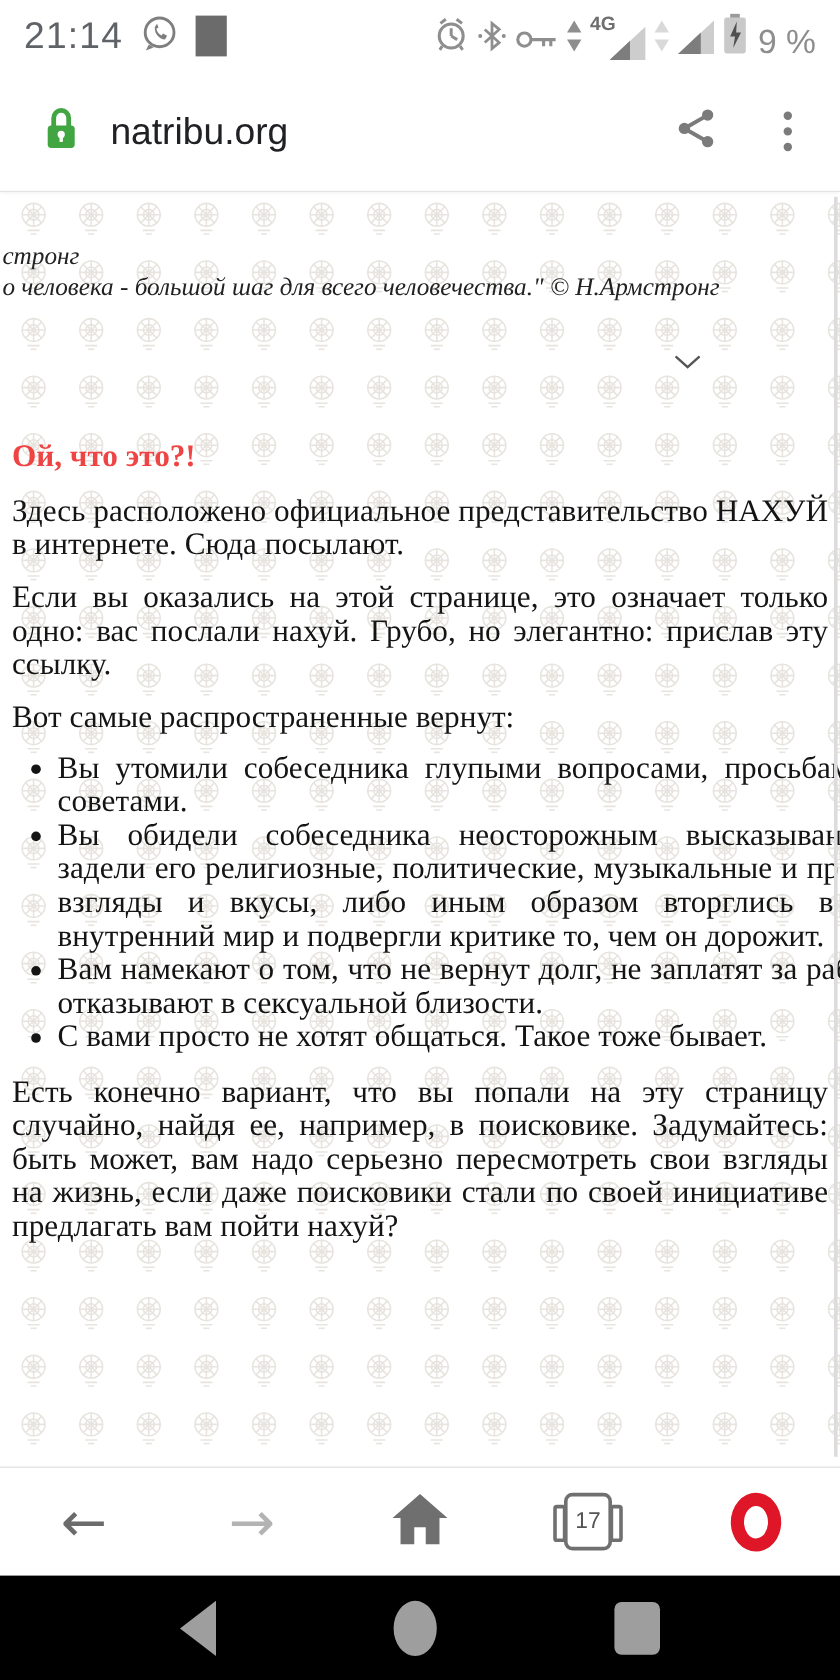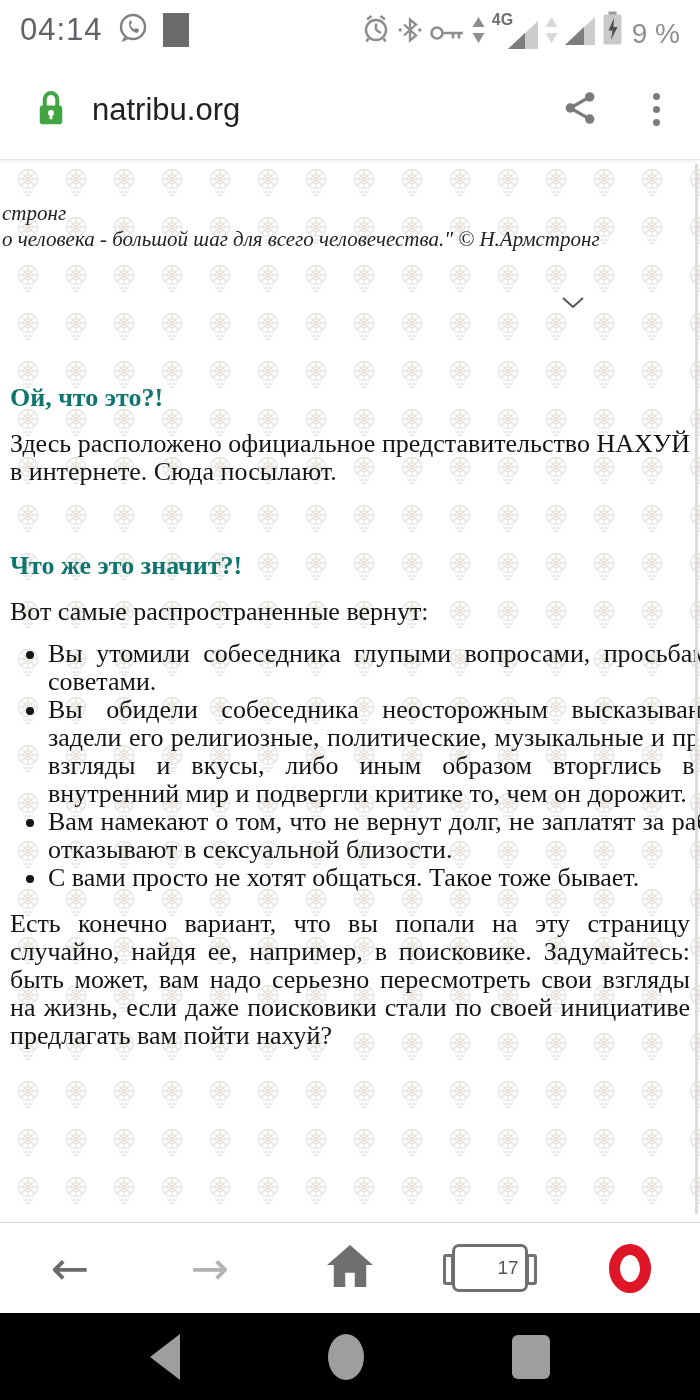--- a/index.html
+++ b/index.html
@@ -38,53 +38,53 @@
   .page-title{margin:14px 0 0;text-align:center;font:bold 43px/50px "Liberation Serif",serif;color:#0e0e0e;}
   .page-subtitle{margin:0 auto;max-width:694px;text-align:center;font:bold 39px/42px "Liberation Serif",serif;color:#0e0e0e;}
 
   .select-row{margin-top:30px;height:36px;position:relative;}
   .lang-select{position:absolute;left:294px;top:0;width:300px;height:35px;box-sizing:border-box;
       font-family:"Liberation Sans",sans-serif;font-size:21px;color:#111;background:#fff;
       border:2px solid #8a8a8a;border-radius:2px;padding:0 34px 0 8px;
       appearance:none;-webkit-appearance:none;-moz-appearance:none;}
   .select-chevron{position:absolute;left:562px;top:13px;pointer-events:none;}
 
-  h2.sec{margin:64px 10px 0;font:bold 26px/32px "Liberation Serif",serif;color:#0f766e;}
+  h2.sec{margin:46px 10px 0;font:bold 26px/32px "Liberation Serif",serif;color:#ef4444;}
   p.body{margin:16px 10px 0;width:680px;font:26px/28px "Liberation Serif",serif;text-align:justify;color:#141414;}
   ul.reasons{margin:14px 0 0 10px;padding:0 0 0 38px;width:702px;}
   ul.reasons li{font:26px/28px "Liberation Serif",serif;text-align:justify;color:#141414;}
 
   
   .toolbar{height:90px;background:#fff;border-top:1px solid #d9d9d9;display:flex;align-items:center;}
   .tb-cell{flex:1;display:flex;justify-content:center;align-items:center;}
   .tb-arrow{font-family:"DejaVu Sans",sans-serif;font-size:46px;line-height:46px;}
   .tb-back{color:#6b6b6b;}
   .tb-fwd{color:#b3b3b3;}
   .tabs-box{position:relative;width:34px;height:42px;border:3px solid #707070;border-radius:7px;
-            display:flex;align-items:center;justify-content:center;background:#fff;padding-left:36px;}
+            display:flex;align-items:center;justify-content:center;background:#fff;}
   .tabs-box::before,.tabs-box::after{content:"";position:absolute;top:7px;width:5px;height:25px;
             border:3px solid #707070;border-radius:3px;background:#fff;}
   .tabs-box::before{left:-12px;}
   .tabs-box::after{right:-12px;}
   .tabs-count{font-size:19px;color:#555;}
   .opera-ring{width:20px;height:27px;border:11px solid #de1628;border-radius:50%;}
 
   
   .android-nav{height:88px;background:#000;display:flex;align-items:center;justify-content:space-between;
                padding:0 150px;box-sizing:border-box;}
   .an-back{width:0;height:0;border-top:23px solid transparent;border-bottom:23px solid transparent;
            border-right:30px solid #9e9e9e;}
   .an-home{width:36px;height:46px;border-radius:50%;background:#9e9e9e;}
   .an-recents{width:38px;height:44px;border-radius:6px;background:#9e9e9e;}
 </style>
 </head>
 <body>
 
 <div class="status-bar">
-  <span class="sb-time">04:14</span>
+  <span class="sb-time">21:14</span>
   <span class="sb-left">
     <span>
       <svg width="32" height="32" viewBox="0 0 32 32">
         <circle cx="16" cy="15" r="12" fill="none" stroke="#7f7f7f" stroke-width="2.4"></circle>
         <path d="M7 25 L4.5 30 L11 27.5 Z" fill="#7f7f7f"></path>
         <path d="M12 10.5 c-0.5 6 4 10 8.5 10.5 l1.8-3.2 -3.4-1.8 -1.3 1.6 c-2.3-1.2-3.8-3.2-4.3-5.6 l1.8-1.1 -1.2-3.2 z" fill="#7f7f7f"></path>
       </svg>
     </span>
     <span class="sb-square"></span>
   </span>
@@ -2831,21 +2831,21 @@
       <span class="select-chevron">
         <svg width="22" height="12" viewBox="0 0 22 12">
           <polyline points="1,1 11,10 21,1" fill="none" stroke="#555" stroke-width="2"></polyline>
         </svg>
       </span>
     </div>
 
     <h2 class="sec">Ой, что это?!</h2>
     <p class="body">Здесь расположено официальное представительство НАХУЙ в интернете. Сюда посылают.</p>
 
-    <h2 class="sec">Что же это значит?!</h2>
+    <p class="body">Если вы оказались на этой странице, это означает только одно: вас послали нахуй. Грубо, но элегантно: прислав эту ссылку.</p>
 
     <p class="body">Вот самые распространенные вернут:</p>
 
     <ul class="reasons">
       <li>Вы утомили собеседника глупыми вопросами, просьбами и советами.</li>
       <li>Вы обидели собеседника неосторожным высказыванием, задели его религиозные, политические, музыкальные и прочие взгляды и вкусы, либо иным образом вторглись в его внутренний мир и подвергли критике то, чем он дорожит.</li>
       <li>Вам намекают о том, что не вернут долг, не заплатят за работу, отказывают в сексуальной близости.</li>
       <li>С вами просто не хотят общаться. Такое тоже бывает.</li>
     </ul>
 

